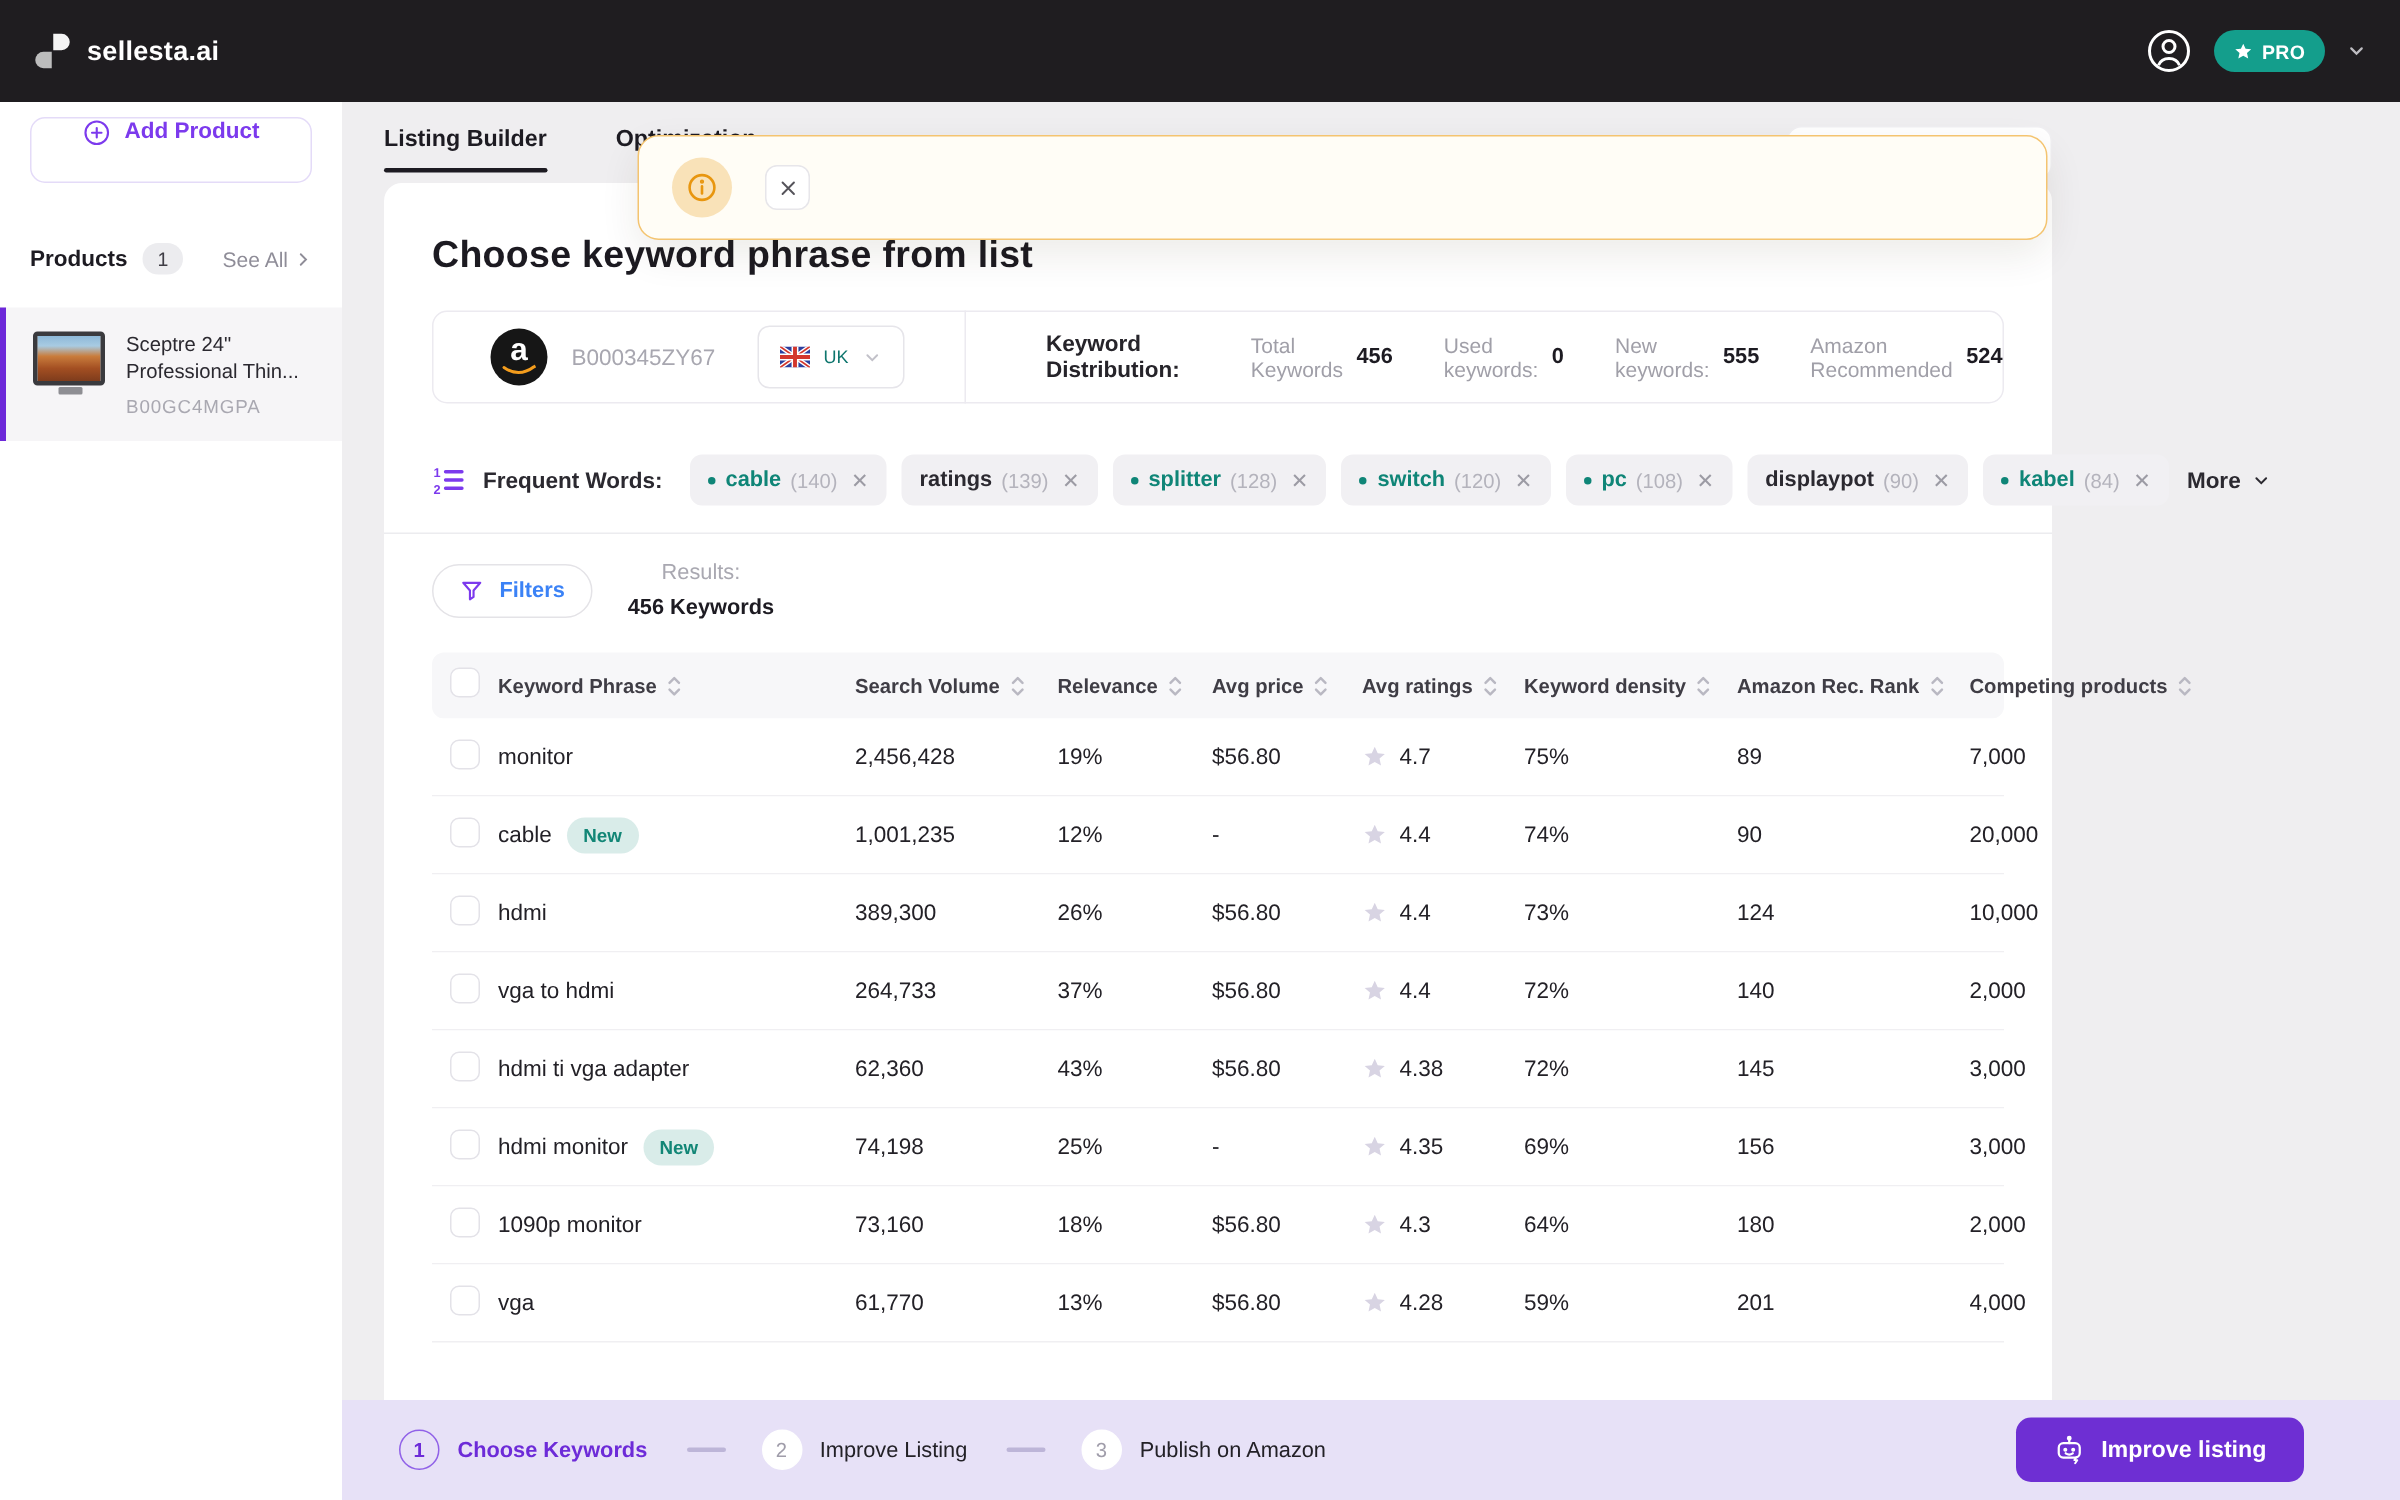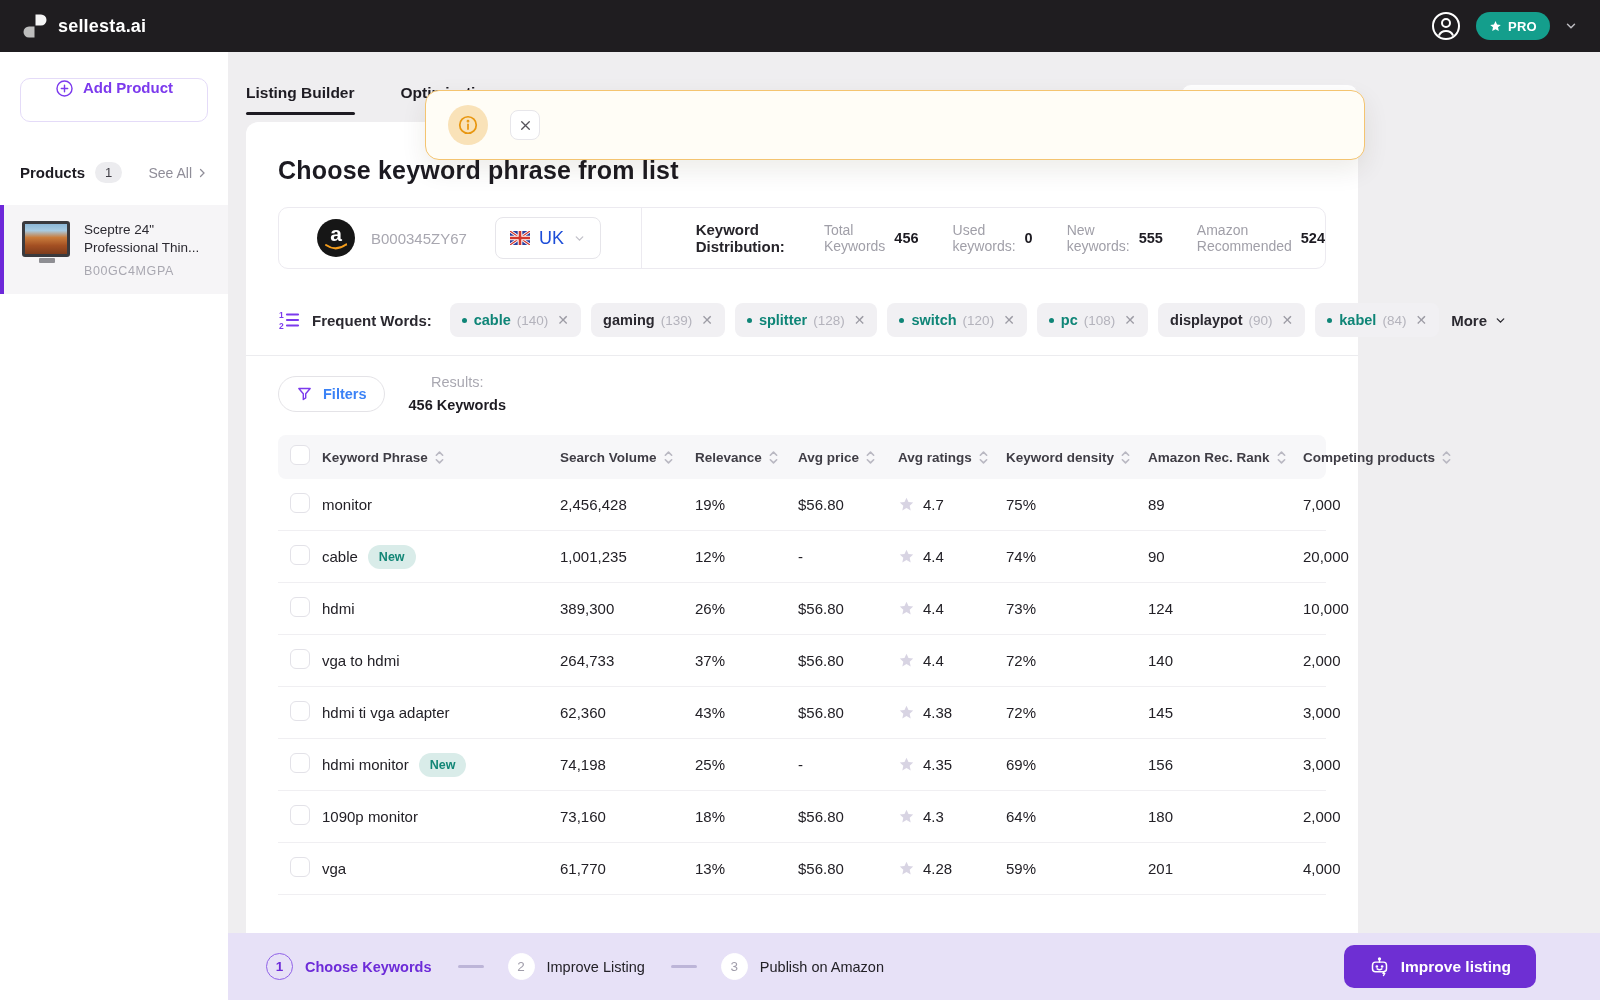--- a/index.html
+++ b/index.html
@@ -1,55 +1,55 @@
 <!DOCTYPE html>
 <html style="--accent: #7c3aed; --accent_dark: #6e2fd3; --teal: #149e8c; --teal_text: #0f8577; --topbar: #1f1d20; --page_bg: #efeef0; --banner_bg: #fffdf6; --banner_border: #f4c470; --orange: #e8960f; --lavender: #e7e1f7; --star: #d8d4e3; --badge_bg: #d9ece9; --badge_text: #128676;"><head>
 <meta charset="utf-8">
 <style>
   * { margin:0; padding:0; box-sizing:border-box; }
   html,body { width:1600px; height:1000px; overflow:hidden; font-family:"Liberation Sans","DejaVu Sans",sans-serif; background:var(--page_bg,#efeef0); }
 
   
-  .topbar { position:fixed; top:0; left:0; right:0; height:52px; background:var(--topbar,#1f1d20); display:flex; align-items:center; justify-content:space-between; padding:0 22px; z-index:40; }
+  .topbar { position:fixed; top:0; left:0; right:0; height:68px; background:var(--topbar,#1f1d20); display:flex; align-items:center; justify-content:space-between; padding:0 22px; z-index:40; }
   .logo { display:flex; align-items:center; gap:10px; color:#fff; font-size:18px; font-weight:600; letter-spacing:.2px; }
   .topbar-right { display:flex; align-items:center; gap:14px; }
   .sync-btn { display:flex; align-items:center; gap:10px; background:transparent; border:1px solid #4c4a4e; border-radius:10px; color:#fff; height:38px; padding:0 16px; font-size:14.5px; font-weight:600; cursor:pointer; font-family:inherit; }
   .pro-badge { display:flex; align-items:center; gap:6px; background:var(--teal,#149e8c); color:#fff; height:28px; border-radius:14px; padding:0 13px; font-size:13px; font-weight:700; letter-spacing:.3px; }
 
   
   .sidebar { position:fixed; top:52px; left:0; bottom:0; width:228px; background:#fff; z-index:10; }
   .add-product { margin:26px 20px 0; width:188px; height:44px; border:1px solid #e4dbf8; border-radius:10px; background:#fff; color:var(--accent,#7c3aed); font-size:15px; font-weight:700; display:flex; align-items:flex-start; justify-content:center; gap:9px; cursor:pointer; font-family:inherit; }
   .products-head { display:flex; align-items:center; margin:40px 20px 0; }
   .products-label { font-size:15px; font-weight:700; color:#1d1b22; }
   .count-badge { background:#ececef; border-radius:11px; padding:3px 10px; font-size:13px; color:#3f3d45; margin-left:10px; }
   .see-all { margin-left:auto; display:flex; align-items:center; gap:4px; font-size:14px; color:#8f8d98; cursor:pointer; }
   .product-item { margin-top:22px; background:#f6f5f7; border-left:4px solid #6d28d9; padding:16px 14px 16px 18px; display:flex; gap:12px; cursor:pointer; }
   .thumb-wrap { width:50px; flex:0 0 50px; }
   .thumb { width:48px; height:36px; border:3px solid #3a3a3e; border-radius:3px; background:linear-gradient(180deg,#8db8d8 0%,#a8cbe2 22%,#c97c3c 45%,#a34f22 72%,#7e3c1c 100%); }
   .thumb-stand { width:16px; height:5px; background:#8e8e93; margin:1px auto 0; border-radius:1px; }
   .prod-title { font-size:13.5px; color:#2b2930; line-height:1.32; }
   .prod-asin { font-size:12.5px; color:#a9a8b1; letter-spacing:.6px; margin-top:7px; }
 
   
-  .main { position:absolute; left:218px; top:52px; width:1204px; }
+  .main { position:absolute; left:228px; top:52px; width:1204px; }
   .tabs-row { display:flex; align-items:flex-start; padding:32px 64px 0 28px; }
   .tab { font-size:15.5px; font-weight:600; color:#1d1b22; margin-right:46px; padding-bottom:13px; position:relative; cursor:pointer; white-space:nowrap; }
   .tab.active::after { content:""; position:absolute; left:0; right:0; bottom:0; height:3px; background:#1d1b22; border-radius:2px; }
   .open-amazon { margin-left:auto; display:flex; align-items:center; gap:9px; background:#fff; border:1px solid #f0eff2; border-radius:10px; height:36px; padding:0 16px; font-size:14.5px; font-weight:600; color:#26242a; cursor:pointer; font-family:inherit; }
 
   .card { margin:2px 64px 0 28px; background:#fff; border-radius:12px 12px 0 0; padding:0 32px; height:856px; }
   .h1 { padding-top:34px; font-size:25px; font-weight:700; color:#1c1a21; letter-spacing:.2px; }
 
   .product-bar { margin-top:22px; border:1px solid #eceaf0; border-radius:10px; height:62px; display:flex; align-items:center; }
   .pb-left { display:flex; align-items:center; gap:16px; padding:0 26px 0 38px; }
   .amazon-logo { width:38px; height:38px; border-radius:50%; background:#161616; color:#fff; position:relative; flex:0 0 38px; }
   .amazon-a { position:absolute; left:0; right:0; top:3px; text-align:center; font-size:21px; font-weight:700; }
   .pb-asin { font-size:15px; color:#a8a7b0; }
   .mk-select { display:flex; align-items:center; gap:9px; border:1px solid #e6e5ea; border-radius:8px; height:42px; padding:0 14px; margin-left:12px; cursor:pointer; }
-  .mk-label { font-size:18px; color:#1d4ed8; }
+  .mk-label { font-size:12px; color:#0f766e; }
   .pb-divider { width:1px; height:62px; background:#eceaf0; margin-left:14px; }
   .pb-right { display:flex; align-items:center; gap:34px; padding-left:54px; }
   .kd-label { font-size:15px; font-weight:700; color:#26242a; }
   .stat { display:flex; align-items:center; gap:9px; }
   .stat-label { font-size:14px; color:#a09fa8; }
   .stat-value { font-size:14.5px; font-weight:700; color:#1d1b22; }
 
   .freq-row { margin-top:34px; display:flex; align-items:center; gap:12px; }
   .freq-label { font-size:15px; font-weight:600; color:#2b2930; margin-right:6px; white-space:nowrap; }
   .chips { display:flex; align-items:center; gap:10px; }
@@ -270,21 +270,21 @@
 
           <span class="chip sel">
             <span class="dot"></span>
             <span class="word">cable</span>
             <span class="cnt">(140)</span>
             <span class="x">✕</span>
           </span>
 
           <span class="chip">
 
-            <span class="word">gaming</span>
+            <span class="word">ratings</span>
             <span class="cnt">(139)</span>
             <span class="x">✕</span>
           </span>
 
           <span class="chip sel">
             <span class="dot"></span>
             <span class="word">splitter</span>
             <span class="cnt">(128)</span>
             <span class="x">✕</span>
           </span>

